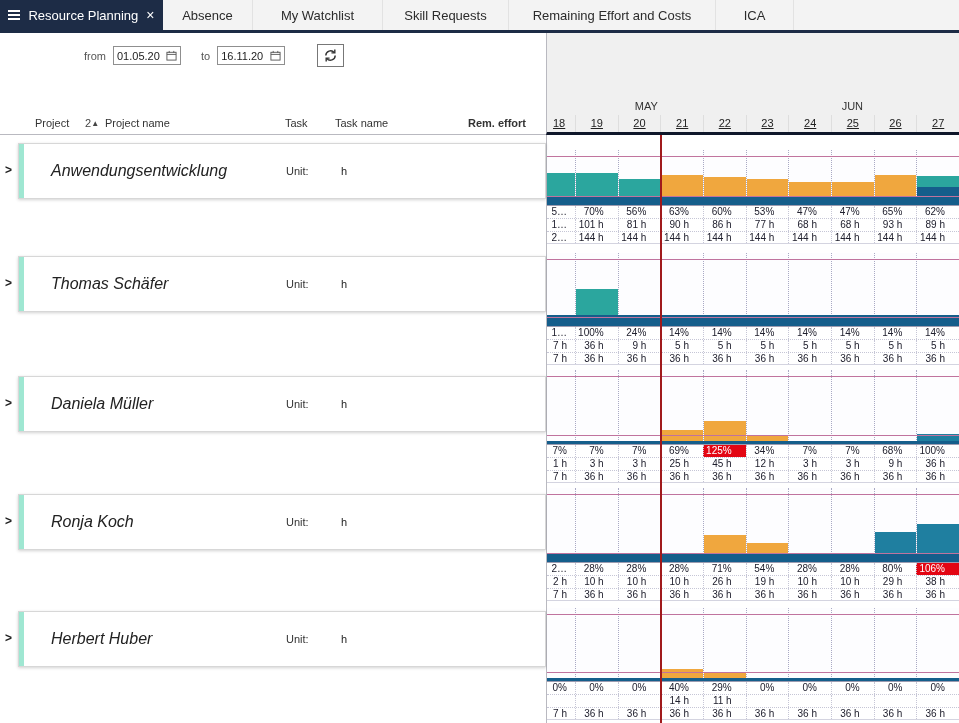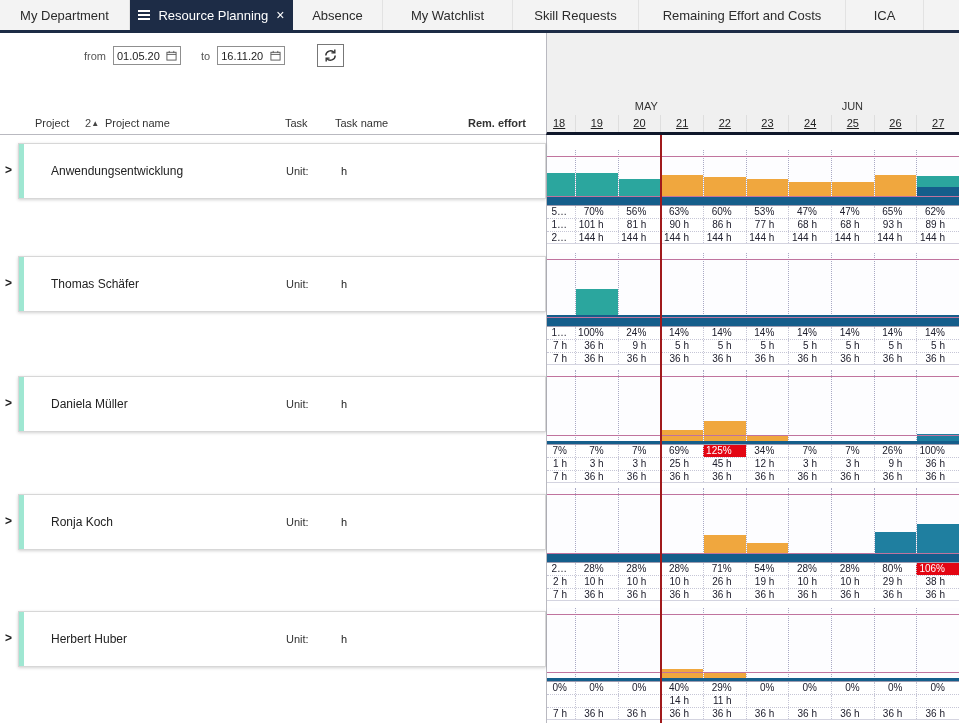--- a/index.html
+++ b/index.html
@@ -74,35 +74,32 @@
   .datagrid.pct { border-top:1px solid #9c9cb0; }
   .datagrid.hrs { border-top:1px dotted #c6c6d6; }
   .datagrid.cap { border-top:1px dotted #c6c6d6; border-bottom:1px solid #d4d4e0; }
   .dcell { text-align:right; padding-right:14px; border-left:1px dotted #c6c6d6; overflow:hidden; white-space:nowrap; }
   .dcell.first { border-left:none; padding-right:8px; }
   .dcell.over { background:#e30613; color:#fff; }
 
   .card { position:absolute; left:18px; right:0; height:56px; background:#fff;
           border:1px solid #d7d7d7; box-shadow:0 1px 3px rgba(0,0,0,0.18); cursor:pointer; }
   .accent { position:absolute; left:0; top:0; bottom:0; width:5px; background:#9fe7d2; }
-  .res-name { position:absolute; left:32px; top:50%; transform:translateY(-50%); font-size:12px; color:#222; white-space:nowrap; }
+  .res-name { position:absolute; left:32px; top:50%; transform:translateY(-50%); font-size:16px; color:#222; white-space:nowrap;font-style:italic; }
   .unit-label { position:absolute; left:267px; top:50%; transform:translateY(-50%); font-size:11px; color:#333; }
   .unit-value { position:absolute; left:322px; top:50%; transform:translateY(-50%); font-size:11px; color:#222; }
   .chevron { position:absolute; left:5px; font-size:12px; font-weight:bold; color:#222; cursor:pointer; line-height:12px; }
 
   .today { position:absolute; top:0; bottom:0; width:2px; background:#a01a1c;
            left:calc(575px + 2 * ((100% - 575px) / 9)); z-index:6; }
 </style>
 </head>
 <body>
 
 <div class="tabbar">
-  <div class="tab" style="width:130px">
-    <span>My Department</span>
-  </div>
   <div class="tab active" style="width:163px">
     <span style="display:inline-flex">
       <svg width="12" height="10" viewBox="0 0 12 10">
           <rect x="0" y="0" width="12" height="2" fill="#fff"></rect>
           <rect x="0" y="4" width="12" height="2" fill="#fff"></rect>
           <rect x="0" y="8" width="12" height="2" fill="#fff"></rect>
         </svg>
     </span>
     <span>Resource Planning</span>
     <span class="closex">×</span>
@@ -387,21 +384,21 @@
       </div>
       <div class="datagrid pct">
           <div class="dcell first">7%</div>
           <div class="dcell">7%</div>
           <div class="dcell">7%</div>
           <div class="dcell">69%</div>
           <div class="dcell over">125%</div>
           <div class="dcell">34%</div>
           <div class="dcell">7%</div>
           <div class="dcell">7%</div>
-          <div class="dcell">26%</div>
+          <div class="dcell">68%</div>
           <div class="dcell">100%</div>
         </div>
       <div class="datagrid hrs">
           <div class="dcell first">1 h</div>
           <div class="dcell">3 h</div>
           <div class="dcell">3 h</div>
           <div class="dcell">25 h</div>
           <div class="dcell">45 h</div>
           <div class="dcell">12 h</div>
           <div class="dcell">3 h</div>

